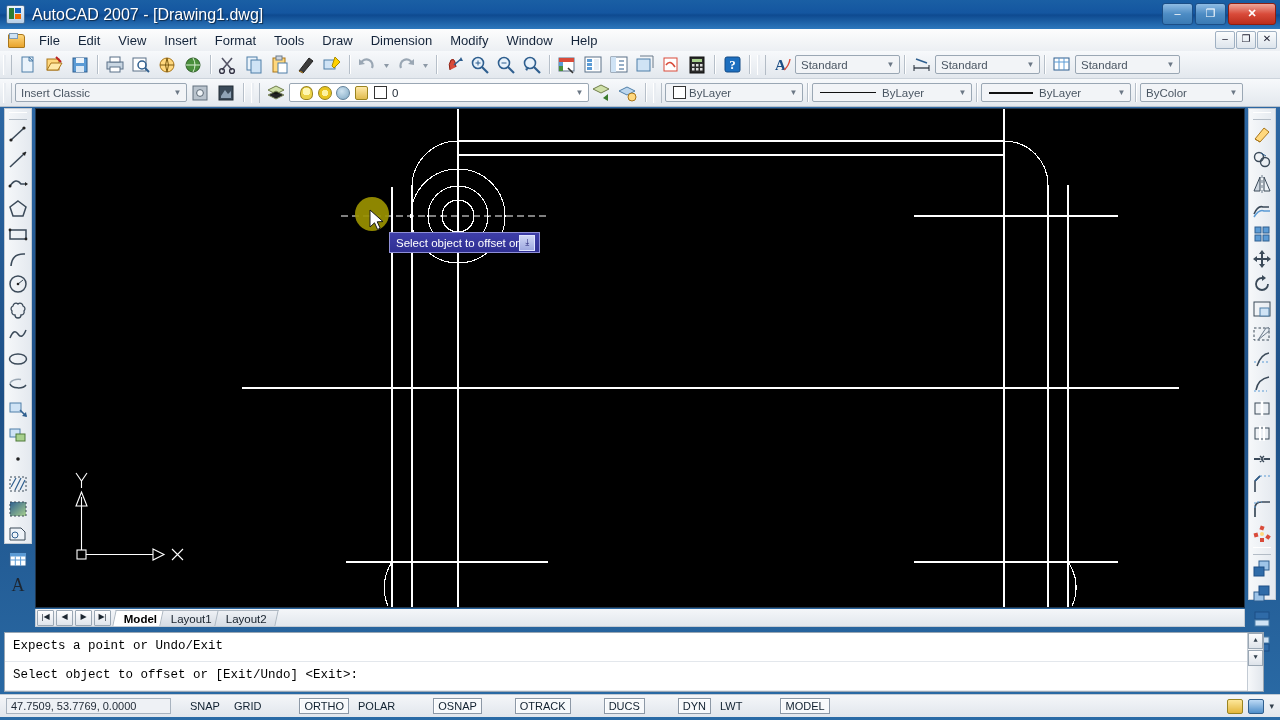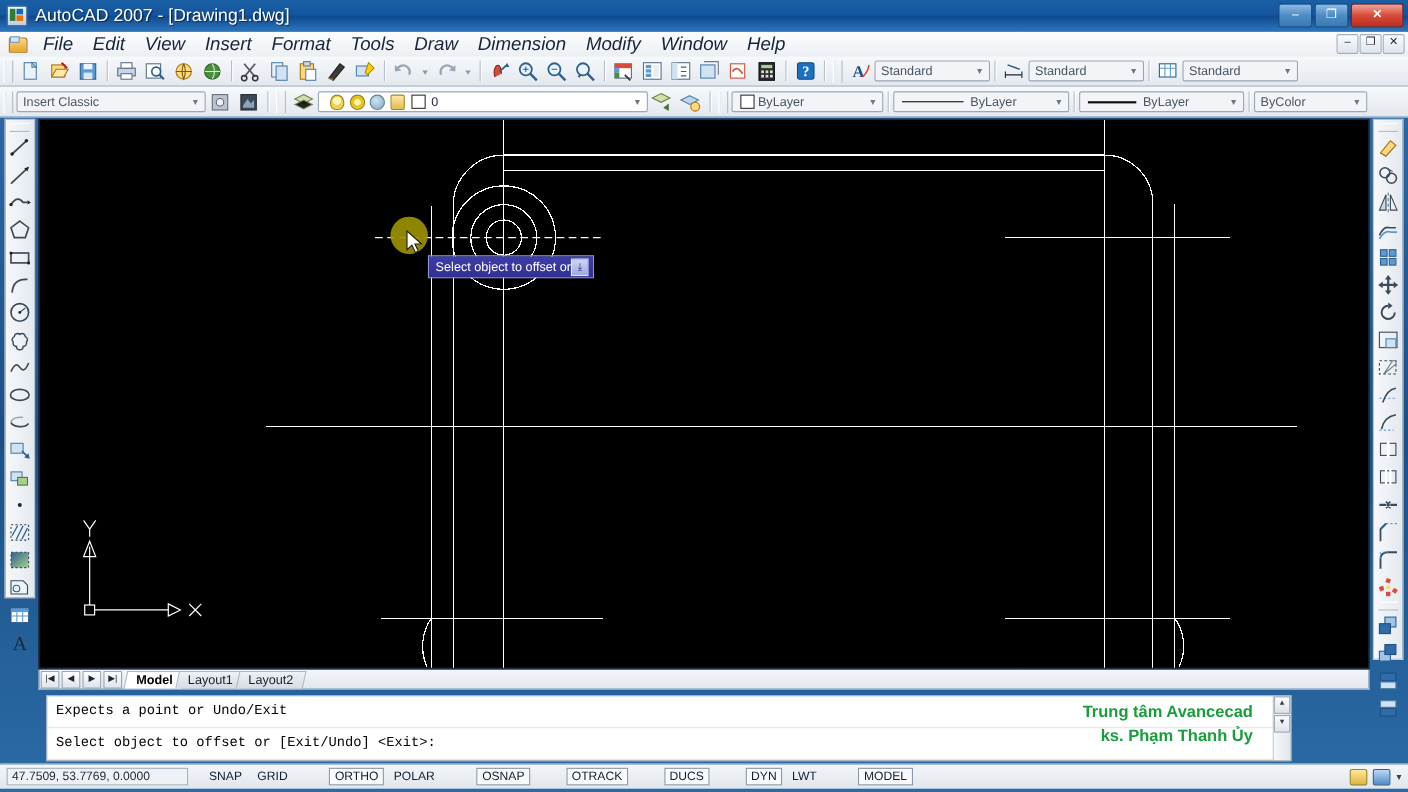--- a/index.html
+++ b/index.html
@@ -34,21 +34,21 @@
 
   
   .menubar{position:absolute;left:0;top:29px;width:1280px;height:22px;
     background:linear-gradient(#fdfdfd,#eceff3);
     display:flex;align-items:center;border-bottom:1px solid #c3cbd4;}
   .menu-doc-icon{width:16px;height:14px;margin:0 6px 0 8px;flex:none;position:relative;}
   .menu-doc-icon:before{content:"";position:absolute;left:0;top:1px;width:15px;height:12px;
     background:linear-gradient(#ffd87e,#e8a32c);border:1px solid #a9761a;border-radius:1px 3px 1px 1px;}
   .menu-doc-icon:after{content:"";position:absolute;left:1px;top:0px;width:7px;height:4px;
     background:#cfe3f5;border:1px solid #7d9ab5;}
-  .mi{padding:3px 9px;color:#14243a;font-size:17px;font-style:italic;}
+  .mi{padding:3px 9px;color:#14243a;font-size:13px;}
   .menubar .right-btns{position:absolute;right:3px;display:flex;gap:1px;}
   .mrb{width:18px;height:16px;border:1px solid #9fb0c2;background:linear-gradient(#fbfcfd,#dde4ec);
     font-size:10px;line-height:14px;text-align:center;color:#223;border-radius:2px;}
 
   
   .tb{position:absolute;left:0;width:1280px;height:27px;
     background:linear-gradient(#f7f9fb,#e3e8ee);display:flex;align-items:center;
     border-bottom:1px solid #ccd3db;}
   .tb1{top:51px;}
   .tb2{top:79px;border-bottom:1px solid #b9c2cc;}
@@ -118,23 +118,23 @@
     background:linear-gradient(#fdfdfe,#dfe5ec);font-size:8px;line-height:12px;
     text-align:center;color:#1c2630;border-radius:1px;}
   .ltab{height:15px;padding:0 9px;margin-left:-6px;font-size:11.5px;color:#16202b;
     background:linear-gradient(#eef1f5,#d6dce4);border:1px solid #aeb8c2;
     border-bottom:none;display:flex;align-items:center;
     transform:skewX(-12deg);}
   .ltab span{transform:skewX(12deg);}
   .ltab.active{background:#fff;color:#000;font-weight:bold;}
 
   
-  .cmdwin{position:absolute;left:4px;top:632px;width:1132px;height:60px;
+  .cmdwin{position:absolute;left:4px;top:632px;width:1260px;height:60px;
     background:#fff;border:1px solid #9aa7b4;box-sizing:border-box;
-    font-family:"Liberation Mono","DejaVu Sans Mono",monospace;font-size:12.5px;color:#000;margin-left:38px;}
+    font-family:"Liberation Mono","DejaVu Sans Mono",monospace;font-size:12.5px;color:#000;}
   .cmdline{padding:2px 0 2px 8px;height:24px;line-height:22px;
     border-bottom:1px solid #e3e7ec;white-space:pre;}
   .cmd-scroll{position:absolute;right:0;top:0;width:15px;height:58px;
     background:linear-gradient(90deg,#f6f8fa,#e1e6ec);border-left:1px solid #c3cbd4;}
   .cs-btn{height:14px;border:1px solid #9aa7b4;background:linear-gradient(#fcfcfd,#dde3ea);
     font-size:7px;text-align:center;line-height:12px;color:#33404d;}
   .watermark{position:absolute;right:34px;top:4px;text-align:right;
     font-family:"Liberation Sans",sans-serif;font-weight:bold;font-size:15px;
     color:#1a9c3c;line-height:22px;}
 
@@ -765,24 +765,20 @@
       <span>Layout1</span>
       </div>
     <div class="ltab">
       <span>Layout2</span>
       </div>
   </div>
 
   <div class="cmdwin">
     <div class="cmdline">Expects a point or Undo/Exit</div>
     <div class="cmdline">Select object to offset or [Exit/Undo] &lt;Exit&gt;:</div>
-    <div class="watermark">
-      <div>Trung tâm Avancecad</div>
-      <div>ks. Phạm Thanh Ủy</div>
-    </div>
     <div class="cmd-scroll">
       <div class="cs-btn">▲</div>
       <div class="cs-btn" style="margin-top:1px">▼</div>
     </div>
   </div>
 
   <div class="statusbar">
     <div class="coord">47.7509, 53.7769, 0.0000</div>
     <div style="width:12px"></div>
     <div class="sbtn">SNAP</div>

